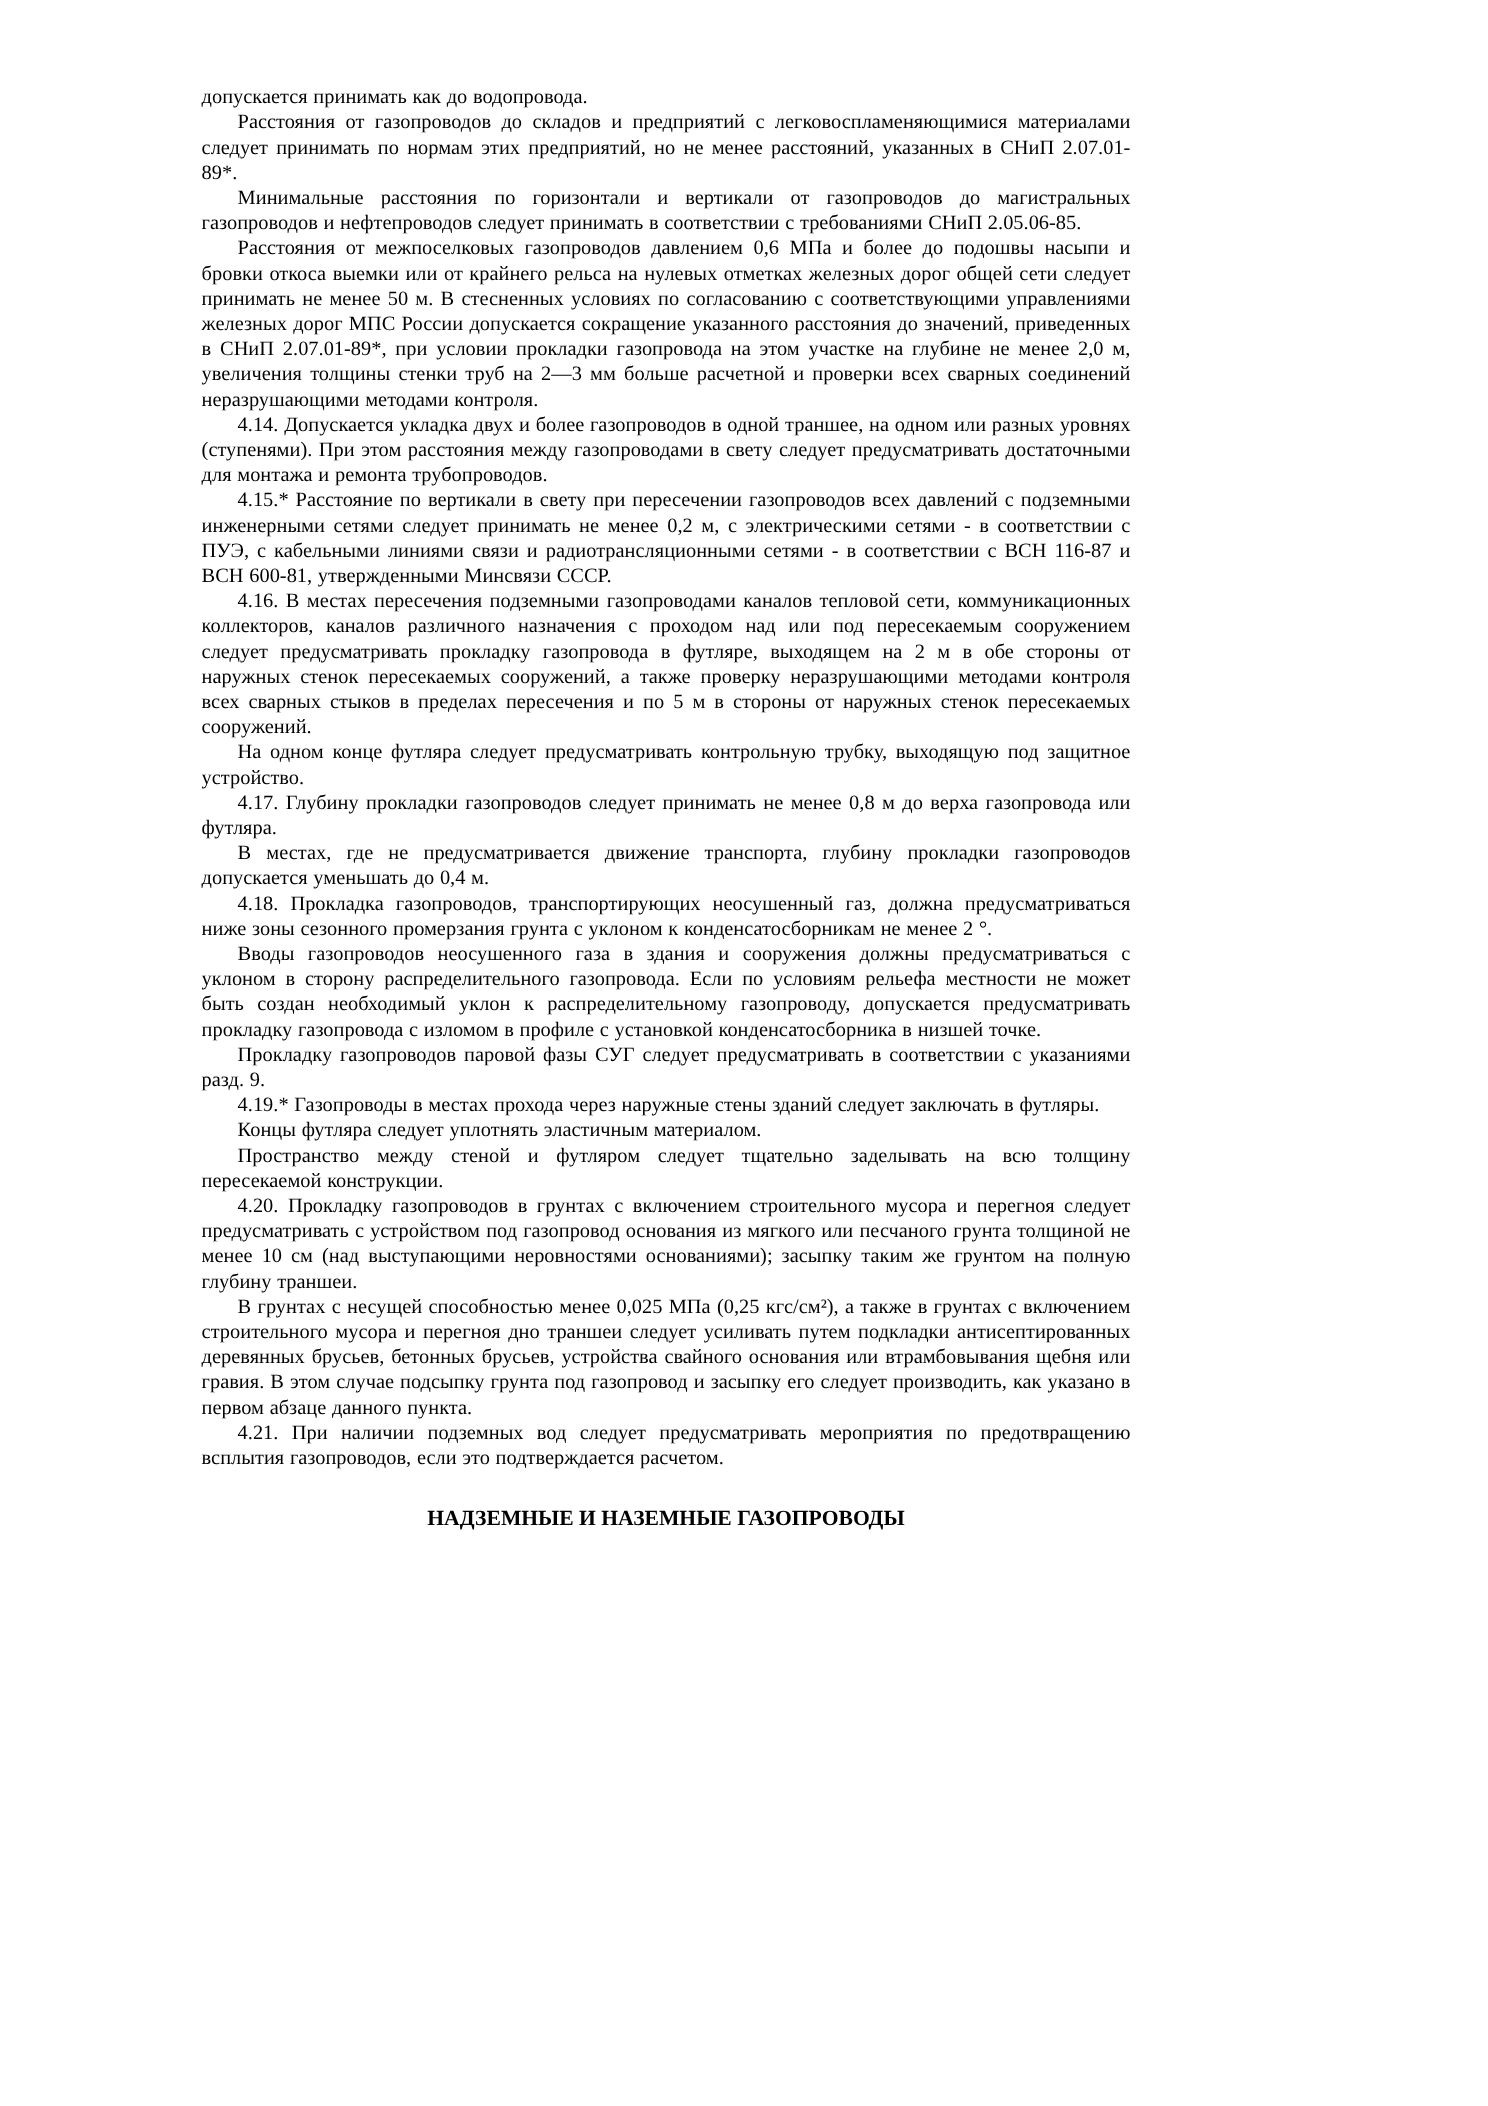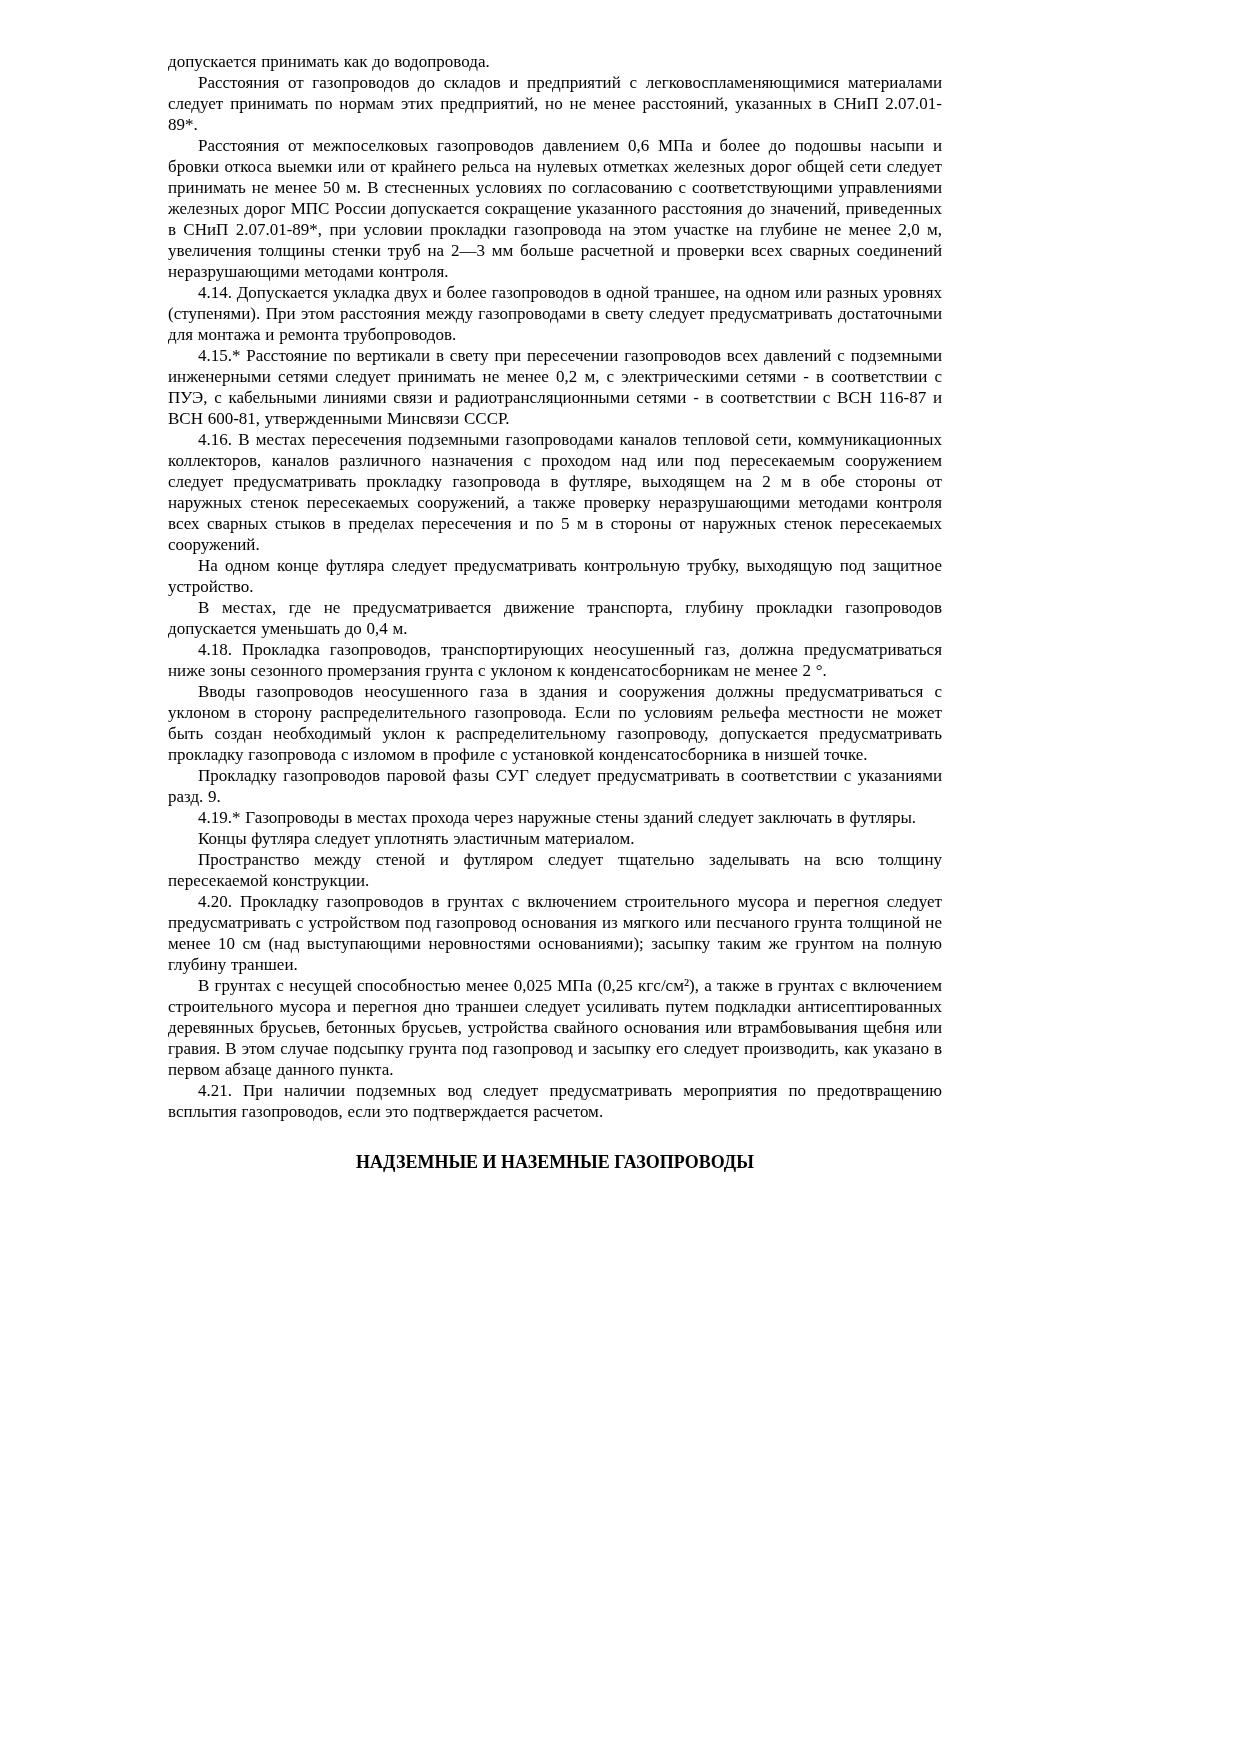--- a/index.html
+++ b/index.html
@@ -10,21 +10,21 @@
     width: 1240px;
     height: 1755px;
     background: #ffffff;
     color: #000000;
     font-family: "Liberation Serif", "DejaVu Serif", serif;
   }
   .page {
     box-sizing: border-box;
     width: 1240px;
     height: 1755px;
-    padding: 51px 298px 0 168px;
+    padding: 70px 298px 0 168px;
   }
   .par {
     margin: 0;
     font-size: 17px;
     line-height: 21px;
     text-align: justify;
     text-indent: 30px;
     word-spacing: 0.5px;
   }
   .par.no-indent {
@@ -45,31 +45,33 @@
 </head>
 <body>
 
 <div class="page">
 
   <p class="par no-indent"><b></b><span>допускается принимать как до водопровода.</span></p>
 
 
   <p class="par"><b></b><span>Расстояния от газопроводов до складов и предприятий с легковоспламеняющимися материалами следует принимать по нормам этих предприятий, но не менее расстояний, указанных в СНиП 2.07.01-89*.</span></p>
 
+  <p class="par"><b></b><span>Минимальные расстояния по горизонтали и вертикали от газопроводов до магистральных газопроводов и нефтепроводов следует принимать в соответствии с требованиями СНиП 2.05.06-85.</span></p>
 
   <p class="par"><b></b><span>Расстояния от межпоселковых газопроводов давлением 0,6 МПа и более до подошвы насыпи и бровки откоса выемки или от крайнего рельса на нулевых отметках железных дорог общей сети следует принимать не менее 50 м. В стесненных условиях по согласованию с соответствующими управлениями железных дорог МПС России допускается сокращение указанного расстояния до значений, приведенных в СНиП 2.07.01-89*, при условии прокладки газопровода на этом участке на глубине не менее 2,0 м, увеличения толщины стенки труб на 2—3 мм больше расчетной и проверки всех сварных соединений неразрушающими методами контроля.</span></p>
 
   <p class="par"><b>4.14.</b><span> Допускается укладка двух и более газопроводов в одной траншее, на одном или разных уровнях (ступенями). При этом расстояния между газопроводами в свету следует предусматривать достаточными для монтажа и ремонта трубопроводов.</span></p>
 
   <p class="par"><b>4.15.*</b><span> Расстояние по вертикали в свету при пересечении газопроводов всех давлений с подземными инженерными сетями следует принимать не менее 0,2 м, с электрическими сетями - в соответствии с ПУЭ, с кабельными линиями связи и радиотрансляционными сетями - в соответствии с ВСН 116-87 и ВСН 600-81, утвержденными Минсвязи СССР.</span></p>
 
   <p class="par"><b>4.16.</b><span> В местах пересечения подземными газопроводами каналов тепловой сети, коммуникационных коллекторов, каналов различного назначения с проходом над или под пересекаемым сооружением следует предусматривать прокладку газопровода в футляре, выходящем на 2 м в обе стороны от наружных стенок пересекаемых сооружений, а также проверку неразрушающими методами контроля всех сварных стыков в пределах пересечения и по 5 м в стороны от наружных стенок пересекаемых сооружений.</span></p>
 
   <p class="par"><b></b><span>На одном конце футляра следует предусматривать контрольную трубку, выходящую под защитное устройство.</span></p>
 
+  <p class="par"><b>4.17.</b><span> Глубину прокладки газопроводов следует принимать не менее 0,8 м до верха газопровода или футляра.</span></p>
 
   <p class="par"><b></b><span>В местах, где не предусматривается движение транспорта, глубину прокладки газопроводов допускается уменьшать до 0,4 м.</span></p>
 
   <p class="par"><b>4.18.</b><span> Прокладка газопроводов, транспортирующих неосушенный газ, должна предусматриваться ниже зоны сезонного промерзания грунта с уклоном к конденсатосборникам не менее 2 °.</span></p>
 
   <p class="par"><b></b><span>Вводы газопроводов неосушенного газа в здания и сооружения должны предусматриваться с уклоном в сторону распределительного газопровода. Если по условиям рельефа местности не может быть создан необходимый уклон к распределительному газопроводу, допускается предусматривать прокладку газопровода с изломом в профиле с установкой конденсатосборника в низшей точке.</span></p>
 
   <p class="par"><b></b><span>Прокладку газопроводов паровой фазы СУГ следует предусматривать в соответствии с указаниями разд. 9.</span></p>
 
   <p class="par"><b>4.19.*</b><span> Газопроводы в местах прохода через наружные стены зданий следует заключать в футляры.</span></p>

